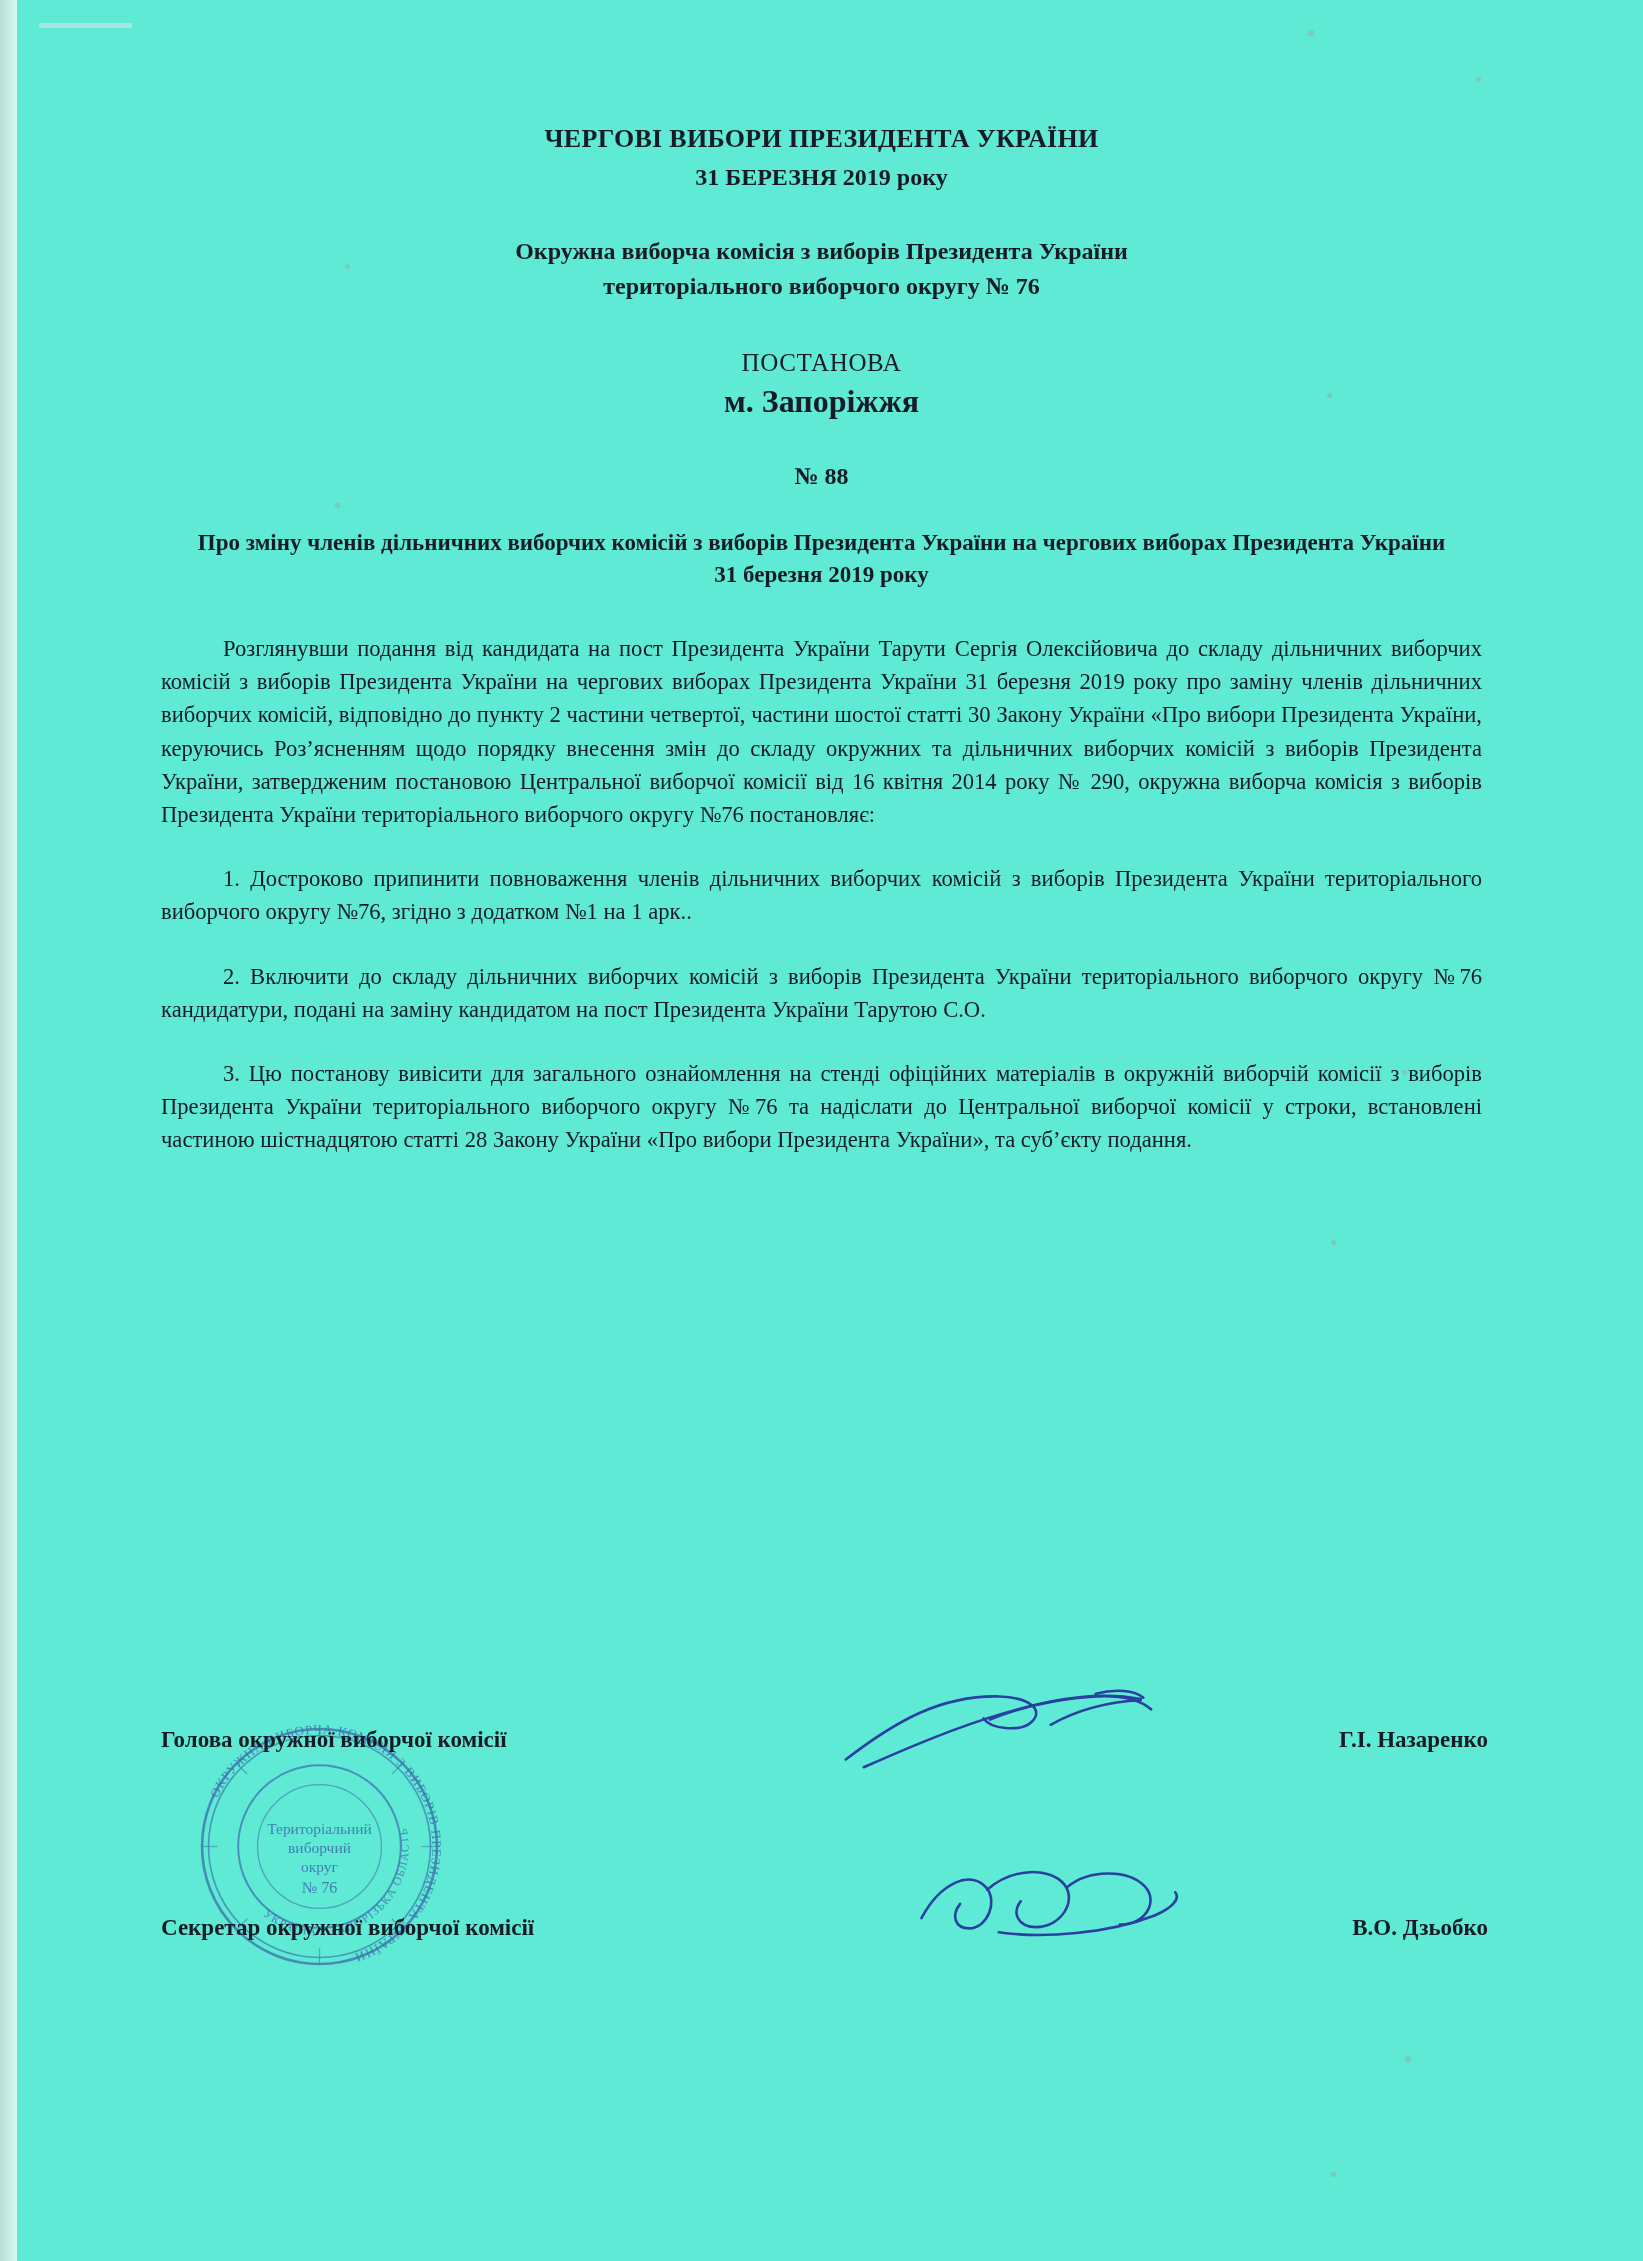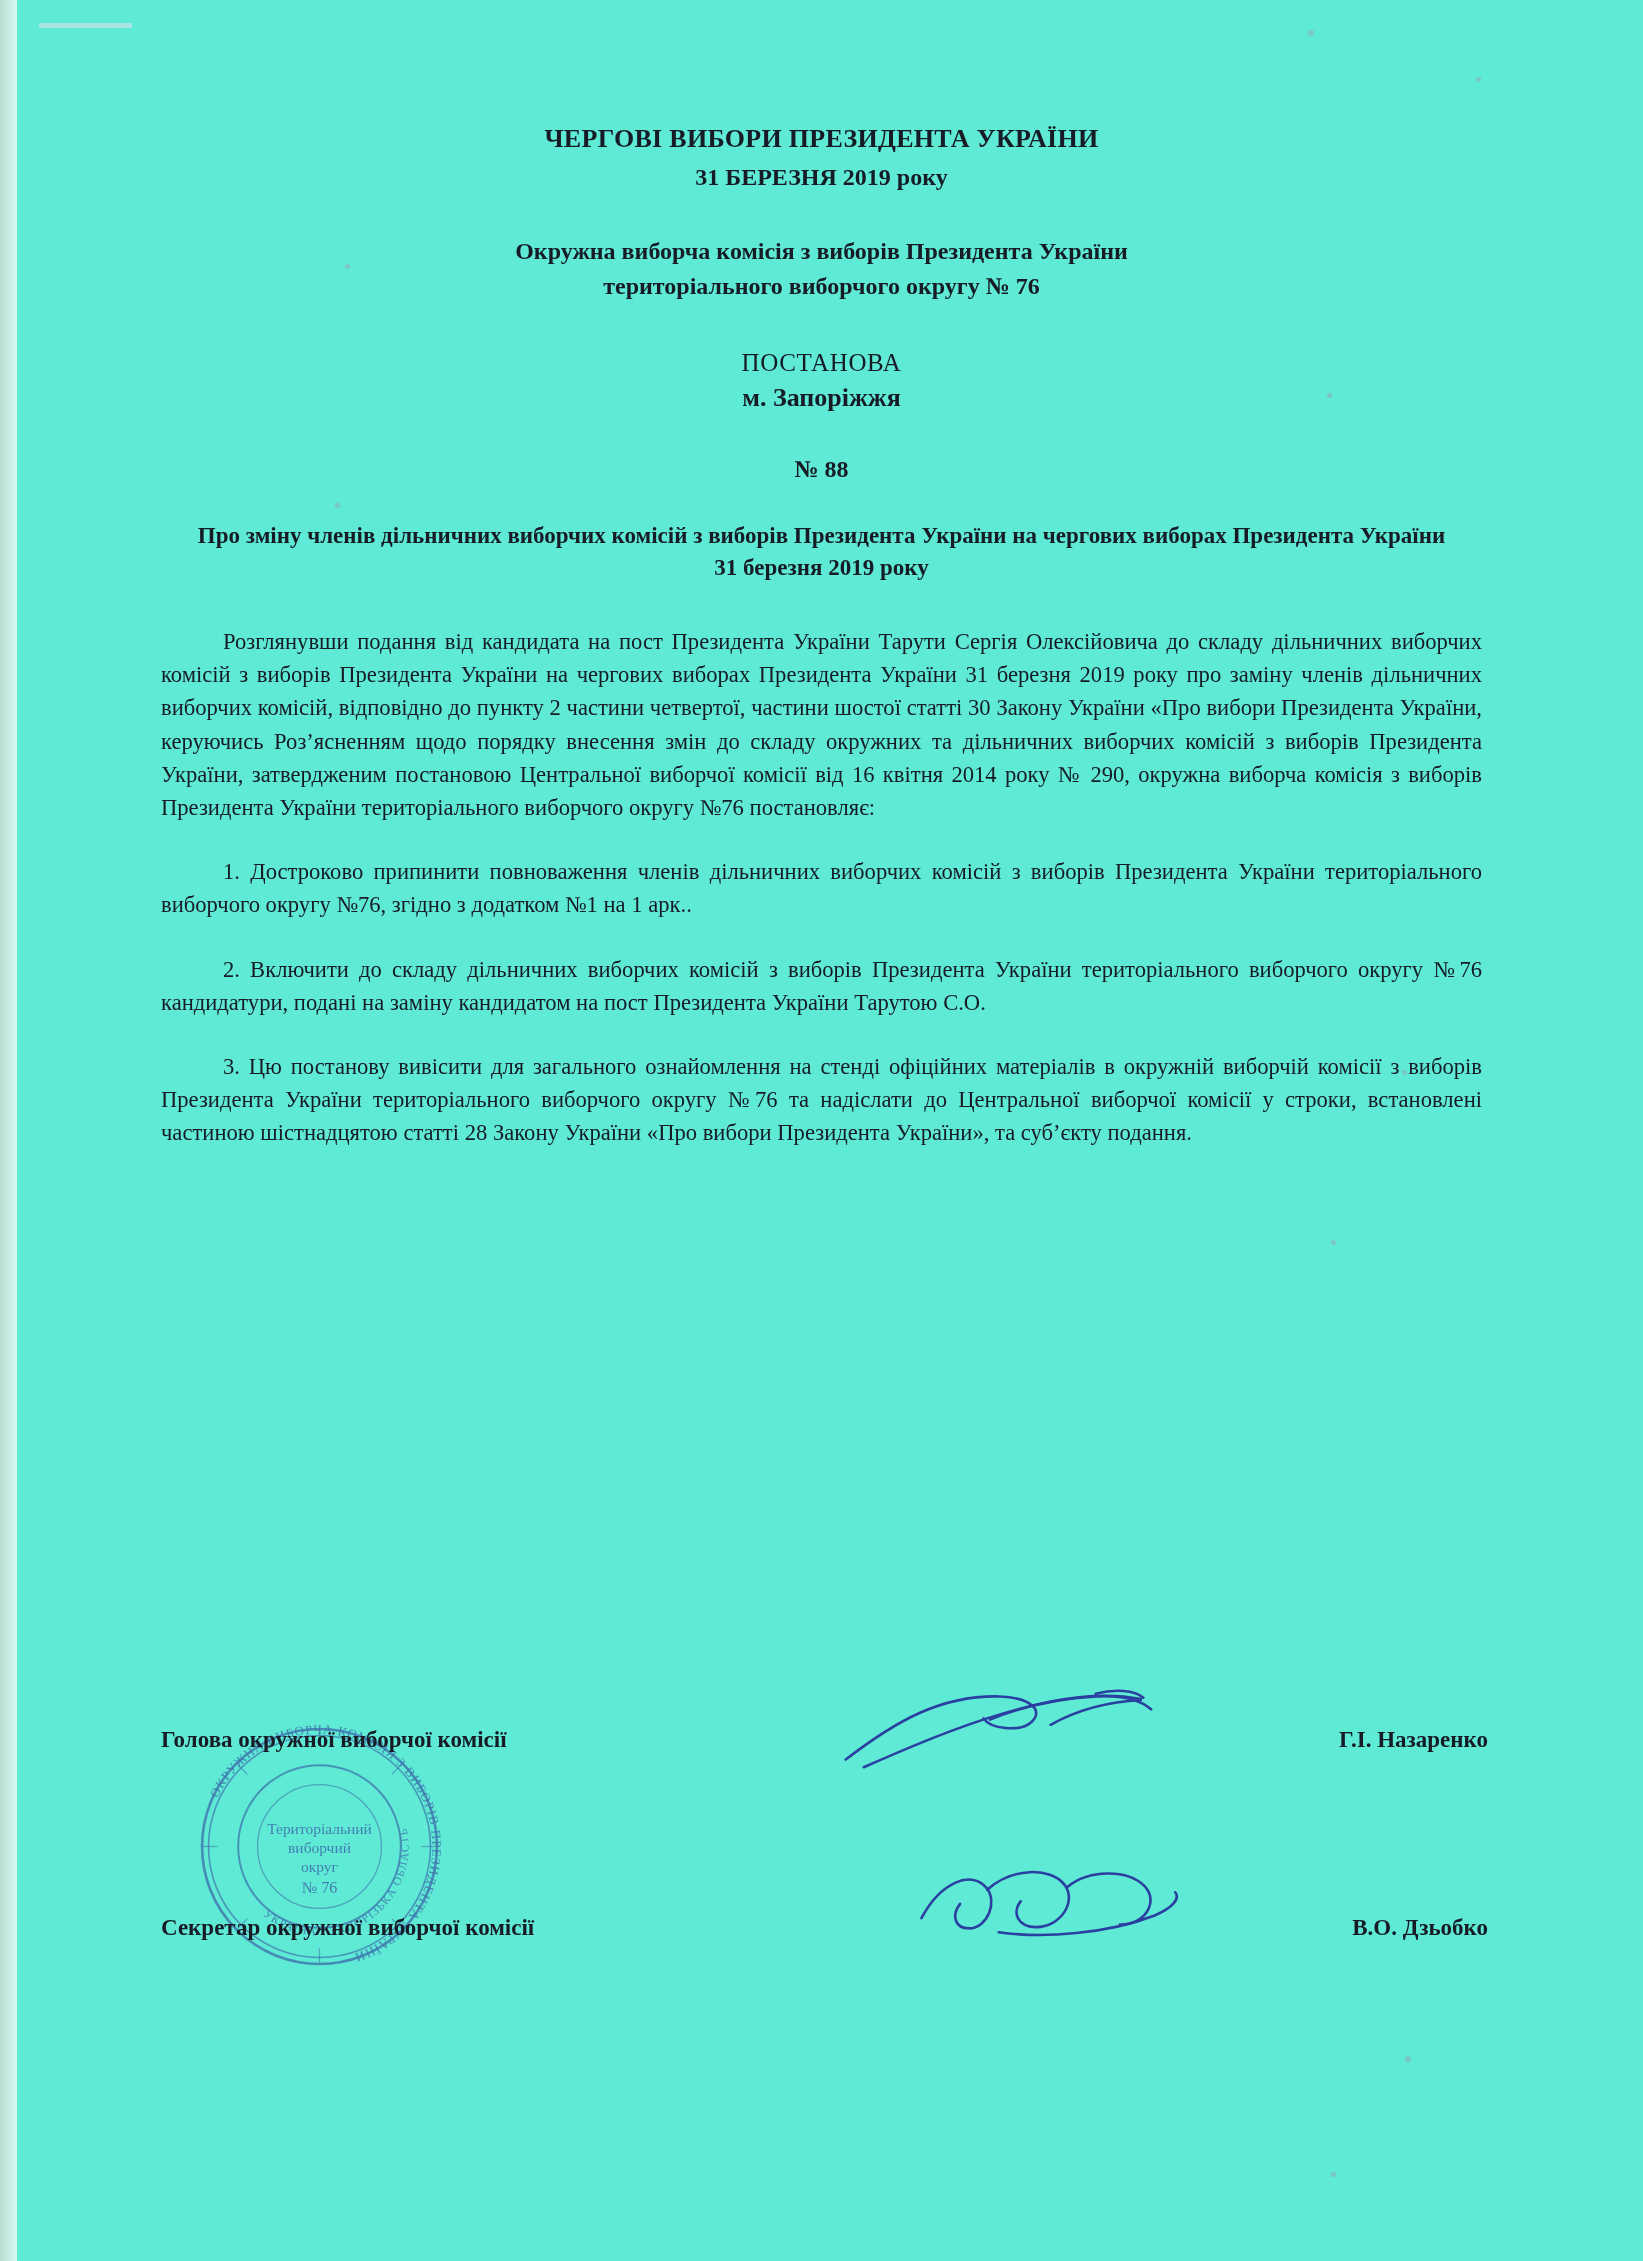--- a/index.html
+++ b/index.html
@@ -68,21 +68,21 @@
     line-height: 1.45;
   }
   .post-word {
     margin-top: 46px;
     font-size: 25px;
     font-weight: normal;
     letter-spacing: 0.6px;
   }
   .city {
     margin-top: 5.2px;
-    font-size: 26px;
+    font-size: 32px;
     font-weight: bold;
   }
   .number {
     margin-top: 43px;
     font-size: 24px;
     font-weight: bold;
   }
   .meta-row {
     margin-top: 10.3px;
     display: flex;

